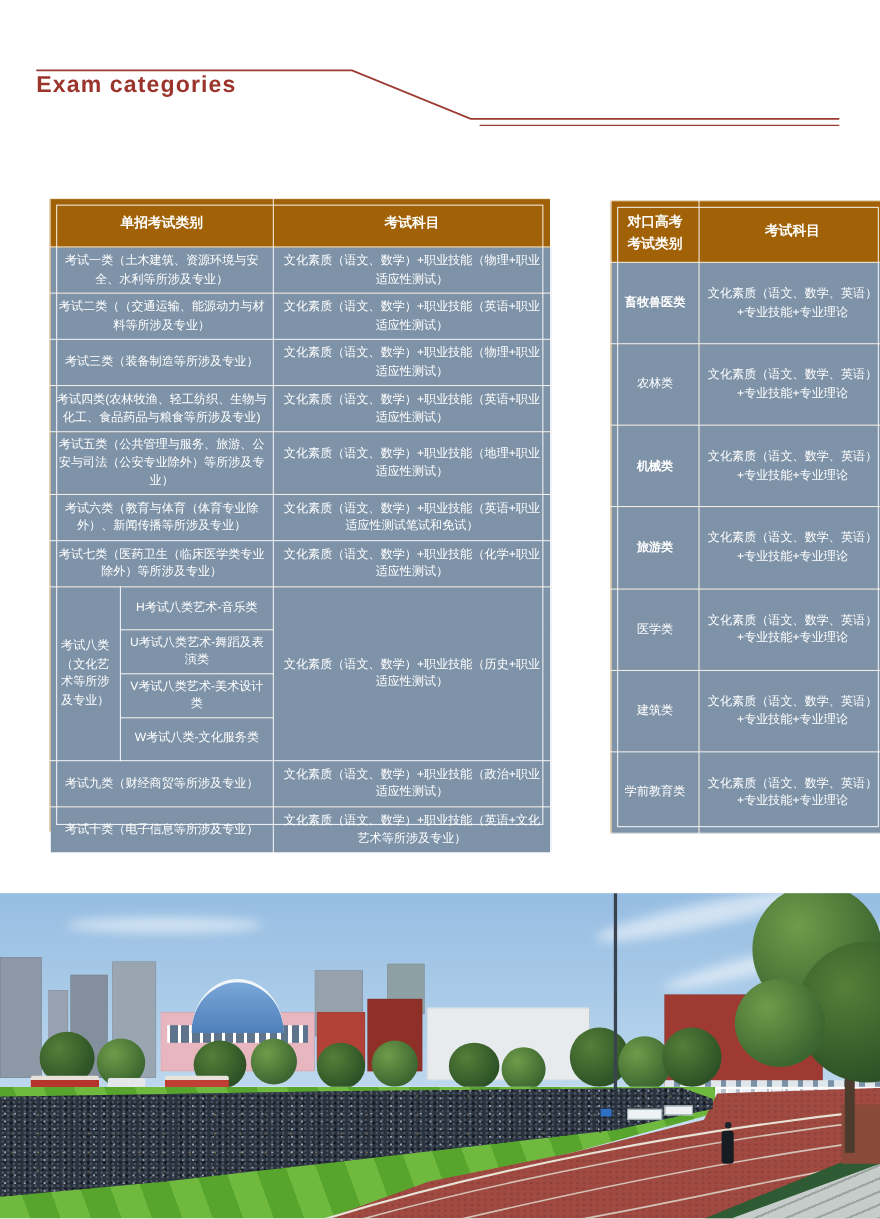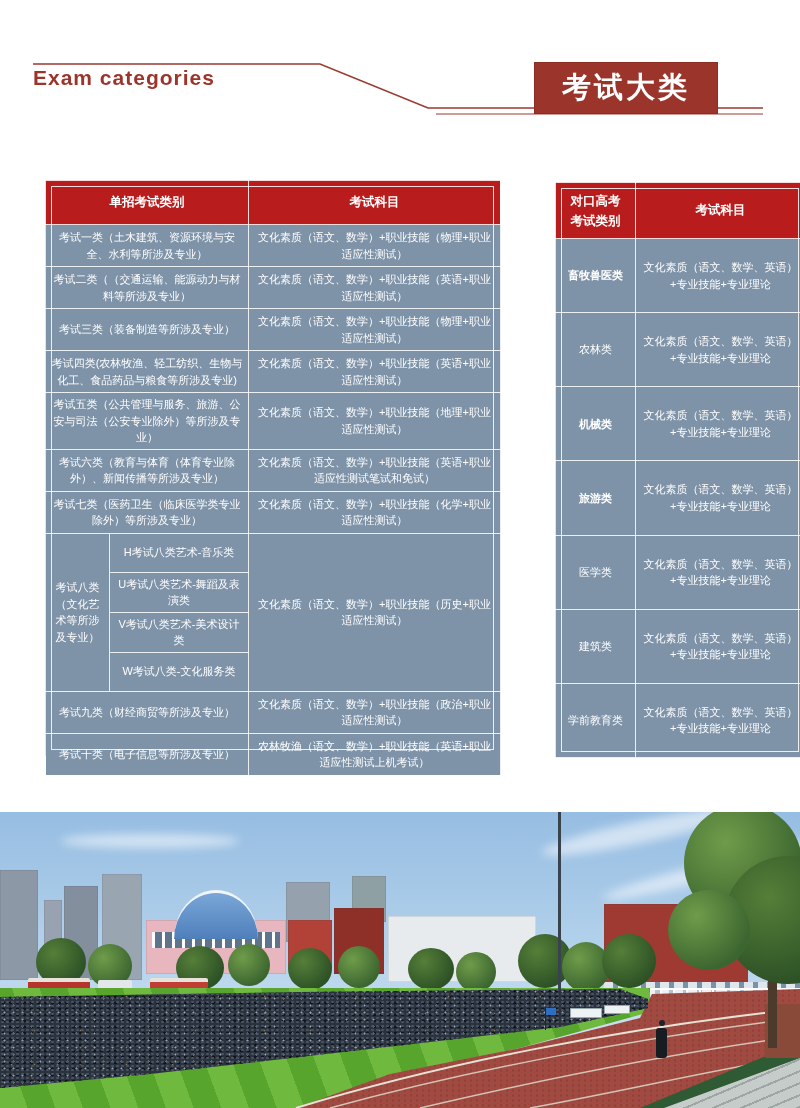--- a/index.html
+++ b/index.html
@@ -8,21 +8,21 @@
 
   
   .hdr-svg{position:absolute;left:0;top:0;width:800px;height:140px;}
   .hdr-en{position:absolute;left:33px;top:66px;font-size:21px;font-weight:bold;
           letter-spacing:1px;color:#9b352c;}
   .titlebox{position:absolute;left:534px;top:62px;width:184px;height:52px;background:#9b352c;
             display:flex;align-items:center;justify-content:center;box-shadow:0 0 0 1px #8a2d25 inset;}
   .titlebox span{color:#ffffff;font-size:29px;font-weight:bold;letter-spacing:3px;}
 
   
-  .panel{position:absolute;background:#b91c1c;}
+  .panel{position:absolute;background:#a16207;}
   .panel::after{content:"";position:absolute;inset:6px;border:1px solid rgba(255,255,255,.85);
                 pointer-events:none;}
   .panel table{width:100%;height:100%;border-collapse:collapse;table-layout:fixed;}
   .panel th{background:transparent;color:#fff;font-size:12.5px;font-weight:bold;
             border:1px solid rgba(255,255,255,.85);padding:4px 2px;text-align:center;}
   .panel td{background:#7e93a8;color:#fff;font-size:11px;line-height:1.5;
             border:1px solid rgba(255,255,255,.85);padding:3px 5px;text-align:center;
             vertical-align:middle;}
   .panel td.b{font-weight:bold;}
   .left-panel{left:45px;top:180px;width:455px;height:576px;}
@@ -87,23 +87,20 @@
 </head>
 <body>
 
 <div class="page">
 
   <svg class="hdr-svg" viewBox="0 0 800 140">
     <path d="M33,64 H320 L428,108 H763" fill="none" stroke="#9b3a30" stroke-width="1.6"></path>
     <path d="M436,114 H763" fill="none" stroke="#9b3a30" stroke-width="1.2"></path>
   </svg>
   <div class="hdr-en">Exam categories</div>
-  <div class="titlebox">
-    <span>考试大类</span>
-  </div>
 
   <div class="panel left-panel">
     <table>
       <colgroup>
           <col class="cA">
           <col class="cB">
           <col class="cC">
         </colgroup>
       <tbody>
           <tr class="hd">
@@ -151,21 +148,21 @@
       </tr>
       <tr class="sr">
         <td>W考试八类-文化服务类</td>
       </tr>
       <tr class="r">
         <td colspan="2">考试九类（财经商贸等所涉及专业）</td>
         <td>文化素质（语文、数学）+职业技能（政治+职业适应性测试）</td>
       </tr>
       <tr class="r">
         <td colspan="2">考试十类（电子信息等所涉及专业）</td>
-        <td>农林牧渔（语文、数学）+职业技能（英语+职业适应性测试上机考试）</td>
+        <td>文化素质（语文、数学）+职业技能（英语+文化艺术等所涉及专业）</td>
       </tr>
     </tbody>
       </table>
   </div>
 
   <div class="panel right-panel">
     <table>
       <colgroup>
           <col class="c1">
           <col class="c2">

